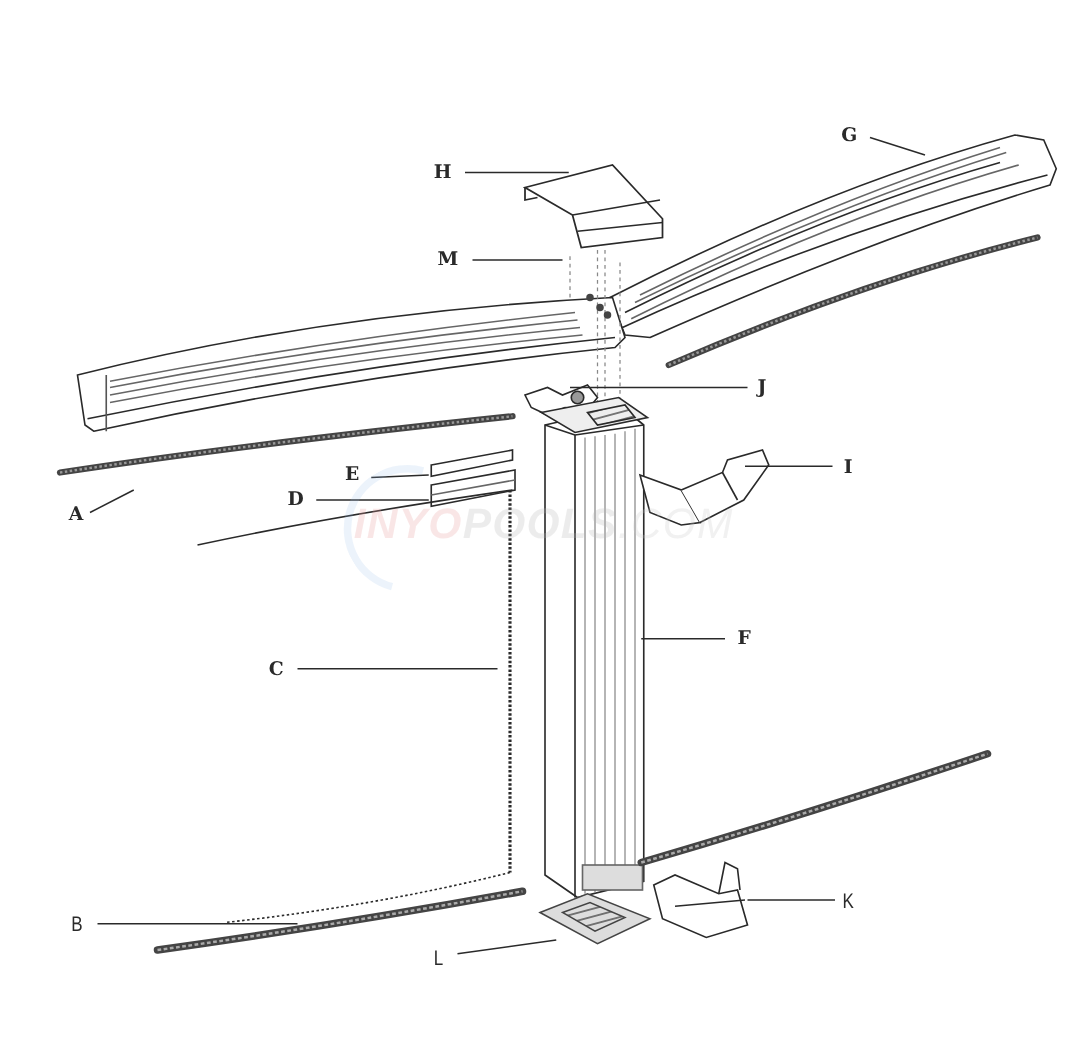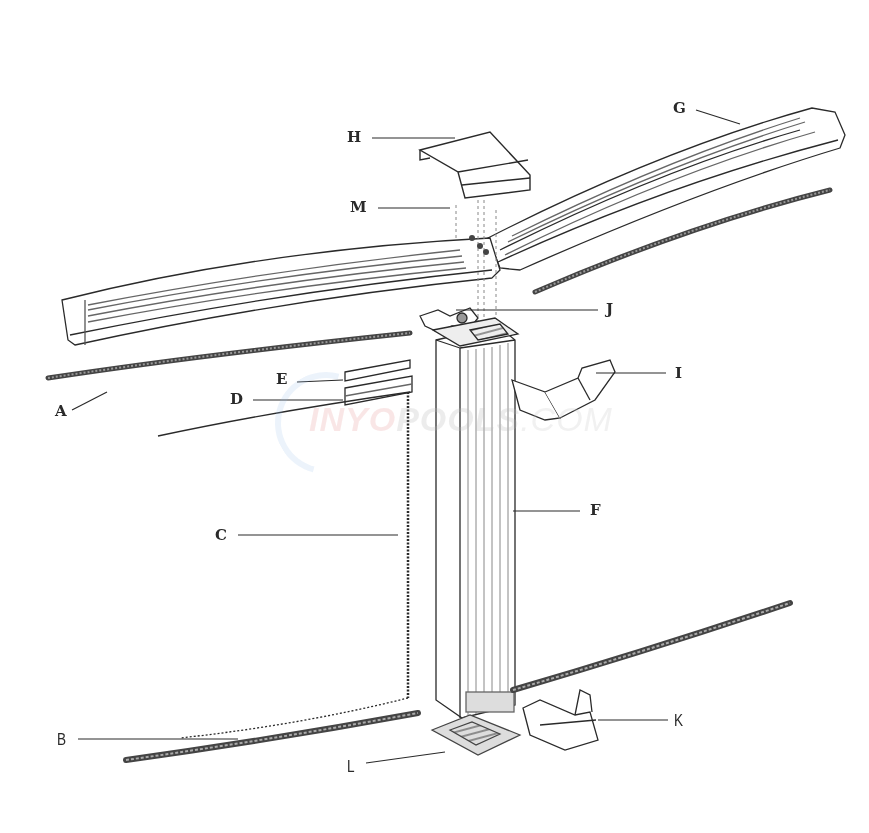--- a/index.html
+++ b/index.html
@@ -1,20 +1,20 @@
 <!DOCTYPE html>
 <html><head>
 <meta charset="utf-8">
 <style>
   html, body { margin: 0; padding: 0; background: #ffffff; }
   body { width: 869px; height: 833px; position: relative; overflow: hidden; font-family: "DejaVu Serif", serif; }
   #diagram { position: absolute; left: 0; top: 0; width: 869px; height: 833px; }
   .label { position: absolute; font-family: "DejaVu Serif", serif; font-size: 15px; font-weight: bold; color: #2a2a2a; line-height: 1; }
   .label.cond { font-family: "Liberation Sans", sans-serif; font-weight: normal; font-size: 17px; transform: scaleX(0.8); transform-origin: left top; }
-  .watermark { position: absolute; left: 309px; top: 400px; font-family: "Liberation Sans", sans-serif; font-style: italic; font-size: 34px; letter-spacing: 1px; white-space: nowrap; opacity: 0.25; }
+  .watermark { position: absolute; left: 283px; top: 400px; font-family: "Liberation Sans", sans-serif; font-style: italic; font-size: 34px; letter-spacing: 1px; white-space: nowrap; opacity: 0.25; }
   .watermark .w1 { color: #e8a0a0; font-weight: bold; }
   .watermark .w2 { color: #b8b8b8; font-weight: bold; }
   .watermark .w3 { color: #c8c8c8; font-weight: normal; }
   .wm-ring { position: absolute; left: 275px; top: 372px; width: 90px; height: 90px; border-radius: 50%; border: 6px solid rgba(150,190,230,0.18); border-right-color: transparent; border-bottom-color: transparent; transform: rotate(-30deg); }
 </style>
 </head>
 <body>
 
 <svg id="diagram" viewBox="0 0 869 833" xmlns="http://www.w3.org/2000/svg">
   <defs>

